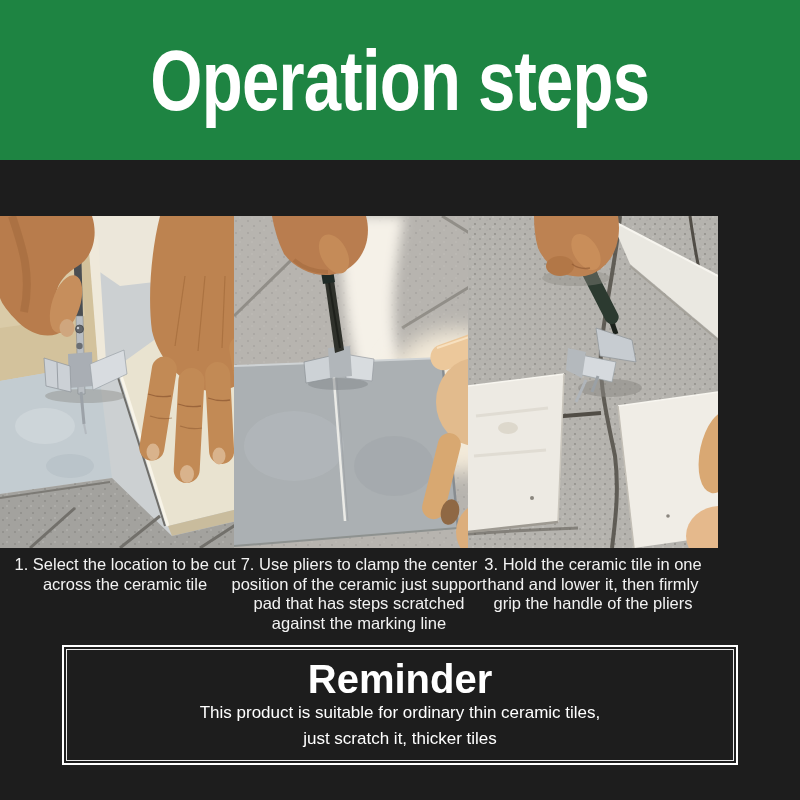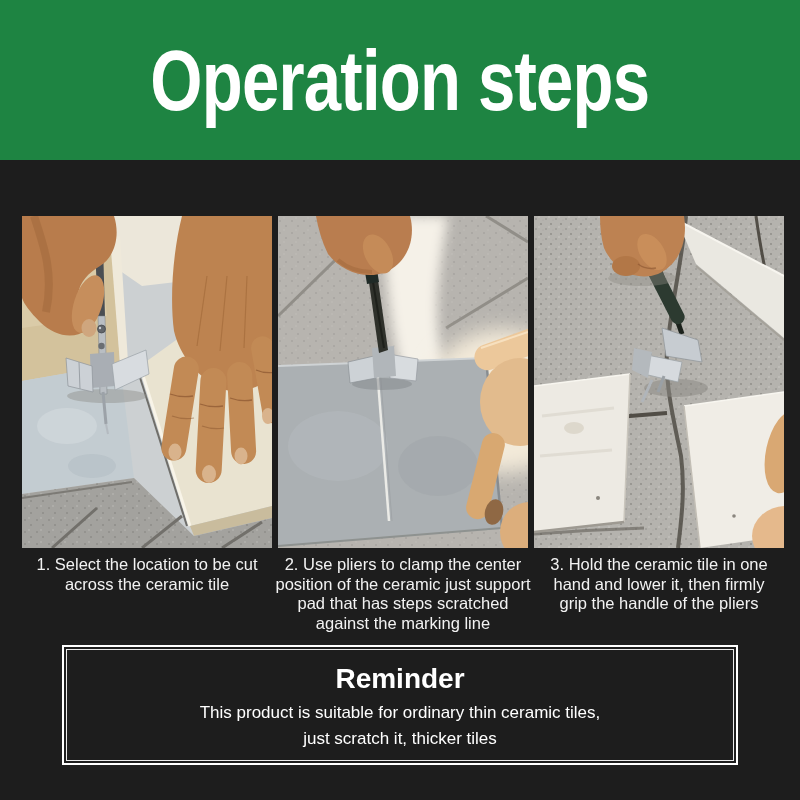--- a/index.html
+++ b/index.html
@@ -17,21 +17,21 @@
   }
   .header-title {
     color:#ffffff; font-weight:700; font-size:86px; letter-spacing:-1px;
     white-space:nowrap; transform:scaleX(0.78);
   }
   
   .steps-row {
     position:absolute; top:216px; left:14px; width:774px;
     display:flex; gap:12px;
   }
-  .step-col { width:222px; display:flex; flex-direction:column; align-items:center;margin-left:22px; }
+  .step-col { width:222px; display:flex; flex-direction:column; align-items:center; }
   .photo {
     width:250px; height:332px; overflow:hidden; background:#a5a4a0; flex:none;
   }
   .photo svg { display:block; }
   .caption {
     margin-top:7px; text-align:center; color:#f2f2f2;
     font-size:16.5px; line-height:19.5px;
   }
   .cap-line { display:block; white-space:nowrap; }
   
@@ -39,21 +39,21 @@
     position:absolute; left:62px; top:645px; width:676px; height:120px;
     box-sizing:border-box; border:2px solid #ffffff; padding:2px;
     background:#1d1d1d;
   }
   .reminder-inner {
     box-sizing:border-box; width:100%; height:100%;
     border:1px solid #e9e9e9;
     display:flex; flex-direction:column; align-items:center; justify-content:center;
     color:#ffffff; text-align:center;
   }
-  .reminder-title { font-size:28px; font-weight:700; line-height:42px; }
+  .reminder-title { font-size:40px; font-weight:700; line-height:42px; }
   .reminder-line  { font-size:17px; line-height:26px; white-space:nowrap; }
 </style>
 </head>
 <body>
 
 <div class="poster">
 
   <header class="header">
     <div class="header-title">Operation steps</div>
   </header>
@@ -201,21 +201,21 @@
             <rect x="196" y="128" width="90" height="26" rx="13" transform="rotate(-20 210 140)" fill="#ecc89b"></rect>
             <ellipse cx="242" cy="186" rx="40" ry="44" fill="#e2bb8d"></ellipse>
             <rect x="196" y="216" width="23" height="88" rx="11.5" transform="rotate(14 207 260)" fill="#d8a871"></rect>
             <ellipse cx="216" cy="296" rx="9" ry="13" transform="rotate(14 216 296)" fill="#8f6844"></ellipse>
             <ellipse cx="252" cy="316" rx="30" ry="30" fill="#dcae7c"></ellipse>
             <path d="M203,132 L250,116" stroke="#fae7c8" stroke-width="2" opacity="0.8"></path>
           </g>
         </svg>
       </div>
       <div class="caption">
-        <span class="cap-line">2. Use pliers to clamp the center</span>
+        <span class="cap-line">7. Use pliers to clamp the center</span>
         <span class="cap-line">position of the ceramic just support</span>
         <span class="cap-line">pad that has steps scratched</span>
         <span class="cap-line">against the marking line</span>
       </div>
     </div>
 
     <div class="step-col">
       <div class="photo">
         <svg width="250" height="332" viewBox="0 0 250 332" xmlns="http://www.w3.org/2000/svg">
           <defs>

